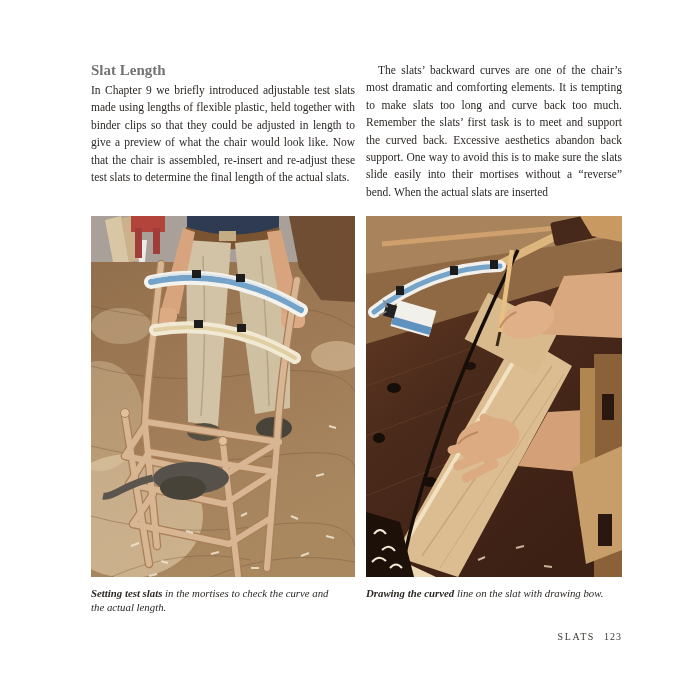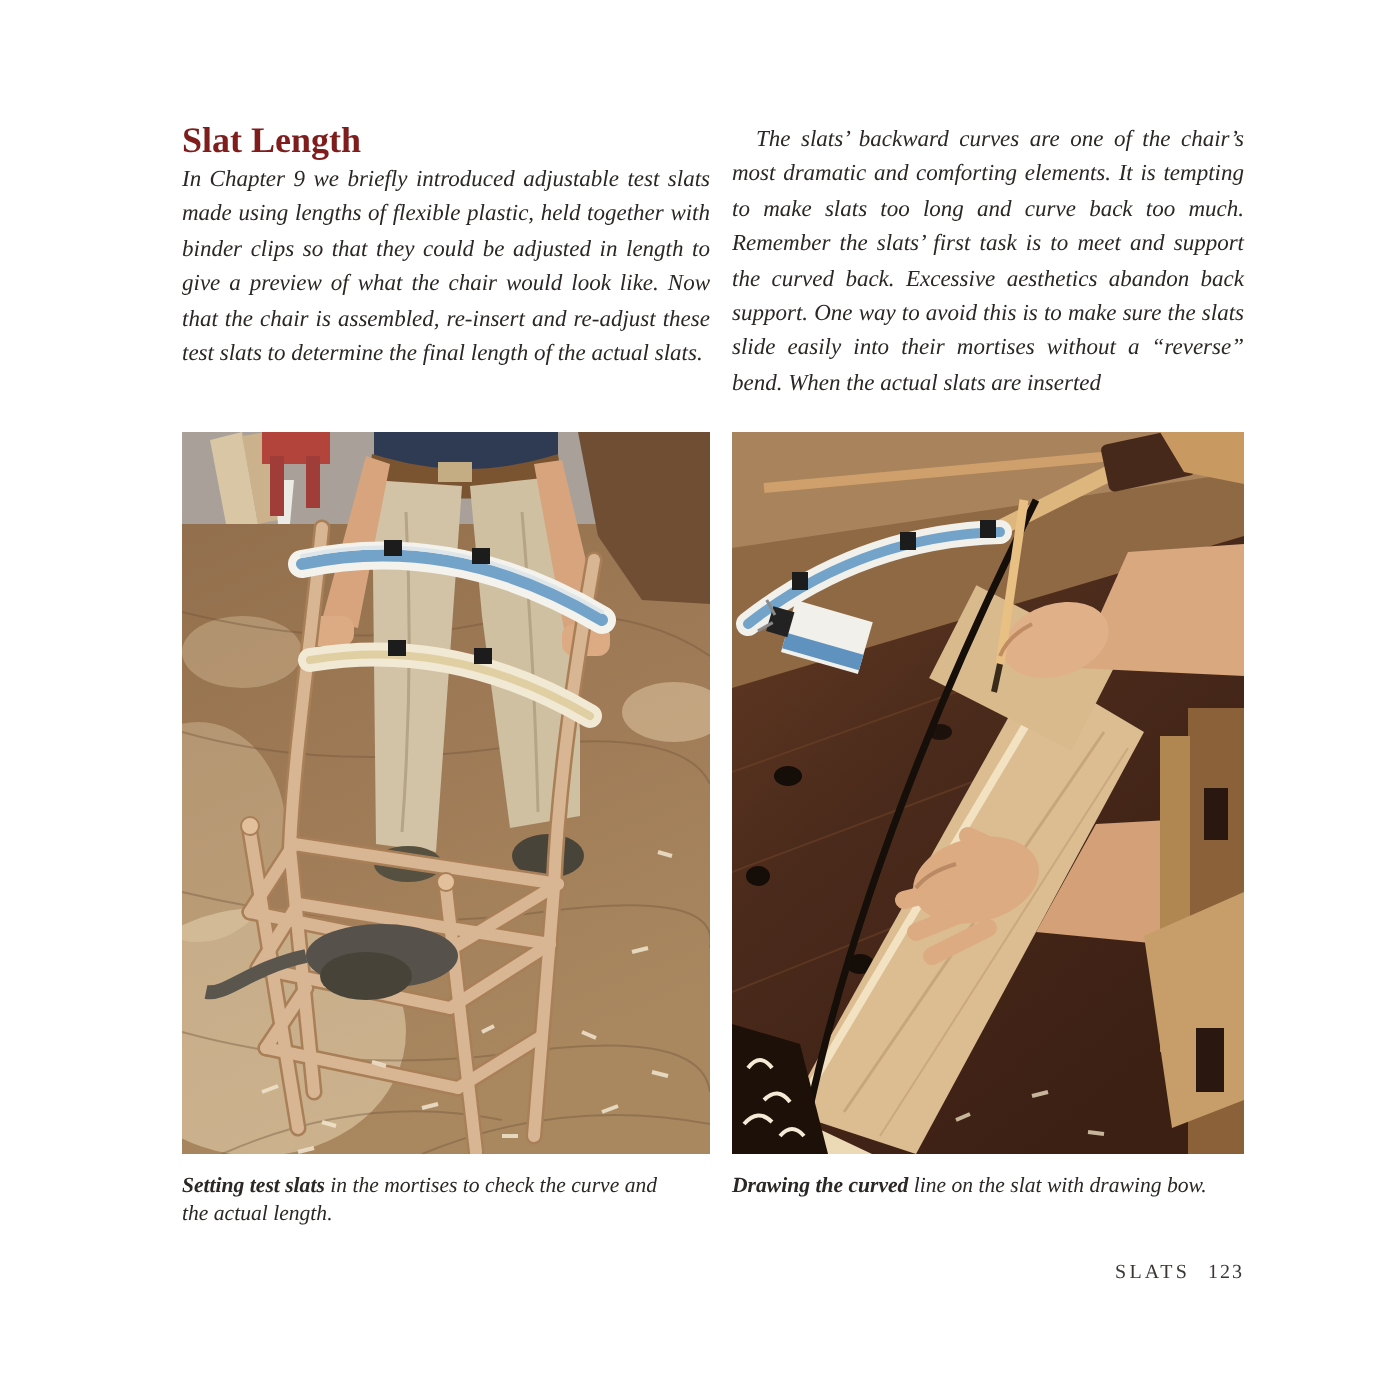--- a/index.html
+++ b/index.html
@@ -4,24 +4,24 @@
 <style>
   html,body{margin:0;padding:0;background:#ffffff;}
   .page{
     position:relative;width:700px;height:694px;background:#ffffff;
     font-family:"Liberation Serif", serif;color:#2b2724;overflow:hidden;
   }
   .col{position:absolute;top:62px;}
   .col-left{left:91px;width:264px;}
   .col-right{left:366px;width:256px;}
   h2.heading{
-    margin:0 0 3px 0;font-size:18px;line-height:17px;font-weight:bold;color:#7f1d1d;
+    margin:0 0 3px 0;font-size:15px;line-height:17px;font-weight:bold;color:#737373;
   }
   p.body{
-    margin:0;font-size:11.5px;line-height:17.4px;text-align:justify;color:#2b2724;font-style:italic;
+    margin:0;font-size:11.5px;line-height:17.4px;text-align:justify;color:#2b2724;
   }
   .col-right p.body{text-indent:12px;}
   figure.photo{
     position:absolute;top:216px;margin:0;padding:0;height:361px;overflow:hidden;
   }
   .photo-left{left:91px;width:264px;}
   .photo-right{left:366px;width:256px;}
   figure.photo svg{display:block;}
   .caption{
     position:absolute;top:587px;font-size:10.8px;line-height:13.6px;

